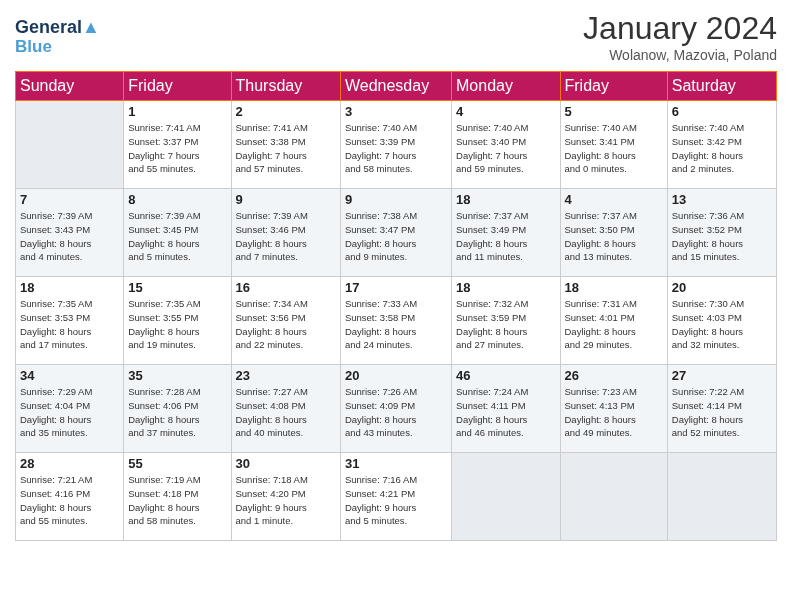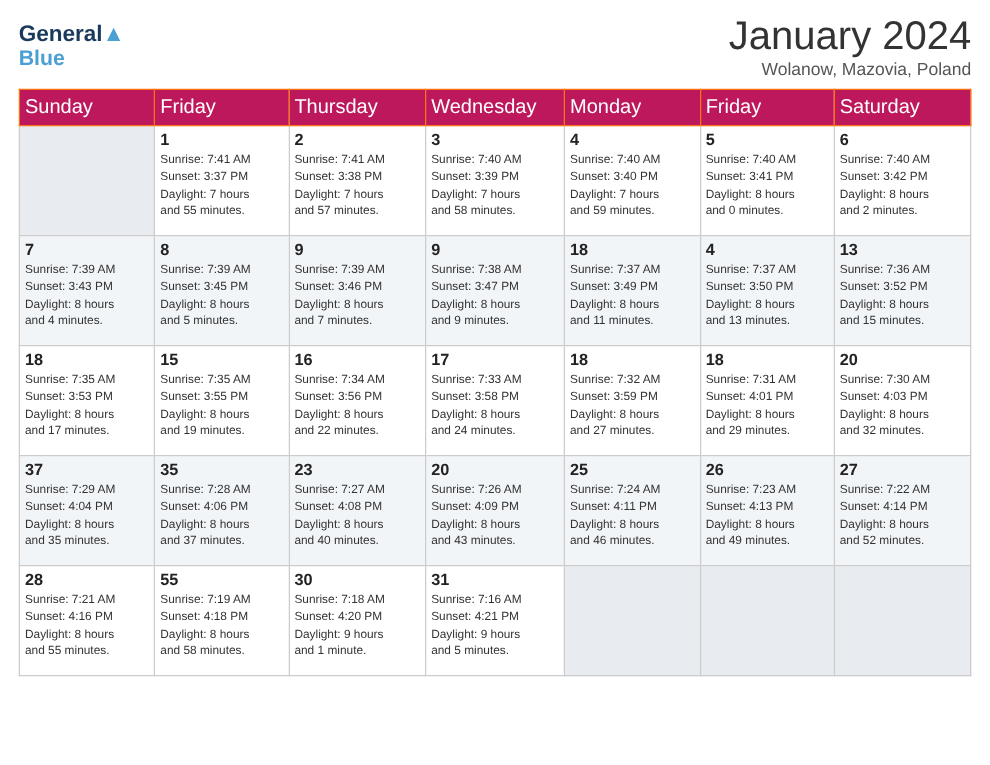--- a/index.html
+++ b/index.html
@@ -204,37 +204,37 @@
             <span class="day-number">18</span>
             <div class="day-info">Sunrise: 7:31 AM<br>Sunset: 4:01 PM<br>Daylight: 8 hours<br>and 29 minutes.</div>
           </td>
           <td>
             <span class="day-number">20</span>
             <div class="day-info">Sunrise: 7:30 AM<br>Sunset: 4:03 PM<br>Daylight: 8 hours<br>and 32 minutes.</div>
           </td>
         </tr>
         <tr>
           <td>
-            <span class="day-number">37</span>
+            <span class="day-number">34</span>
             <div class="day-info">Sunrise: 7:29 AM<br>Sunset: 4:04 PM<br>Daylight: 8 hours<br>and 35 minutes.</div>
           </td>
           <td>
             <span class="day-number">35</span>
             <div class="day-info">Sunrise: 7:28 AM<br>Sunset: 4:06 PM<br>Daylight: 8 hours<br>and 37 minutes.</div>
           </td>
           <td>
             <span class="day-number">23</span>
             <div class="day-info">Sunrise: 7:27 AM<br>Sunset: 4:08 PM<br>Daylight: 8 hours<br>and 40 minutes.</div>
           </td>
           <td>
             <span class="day-number">20</span>
             <div class="day-info">Sunrise: 7:26 AM<br>Sunset: 4:09 PM<br>Daylight: 8 hours<br>and 43 minutes.</div>
           </td>
           <td>
-            <span class="day-number">25</span>
+            <span class="day-number">46</span>
             <div class="day-info">Sunrise: 7:24 AM<br>Sunset: 4:11 PM<br>Daylight: 8 hours<br>and 46 minutes.</div>
           </td>
           <td>
             <span class="day-number">26</span>
             <div class="day-info">Sunrise: 7:23 AM<br>Sunset: 4:13 PM<br>Daylight: 8 hours<br>and 49 minutes.</div>
           </td>
           <td>
             <span class="day-number">27</span>
             <div class="day-info">Sunrise: 7:22 AM<br>Sunset: 4:14 PM<br>Daylight: 8 hours<br>and 52 minutes.</div>
           </td>

